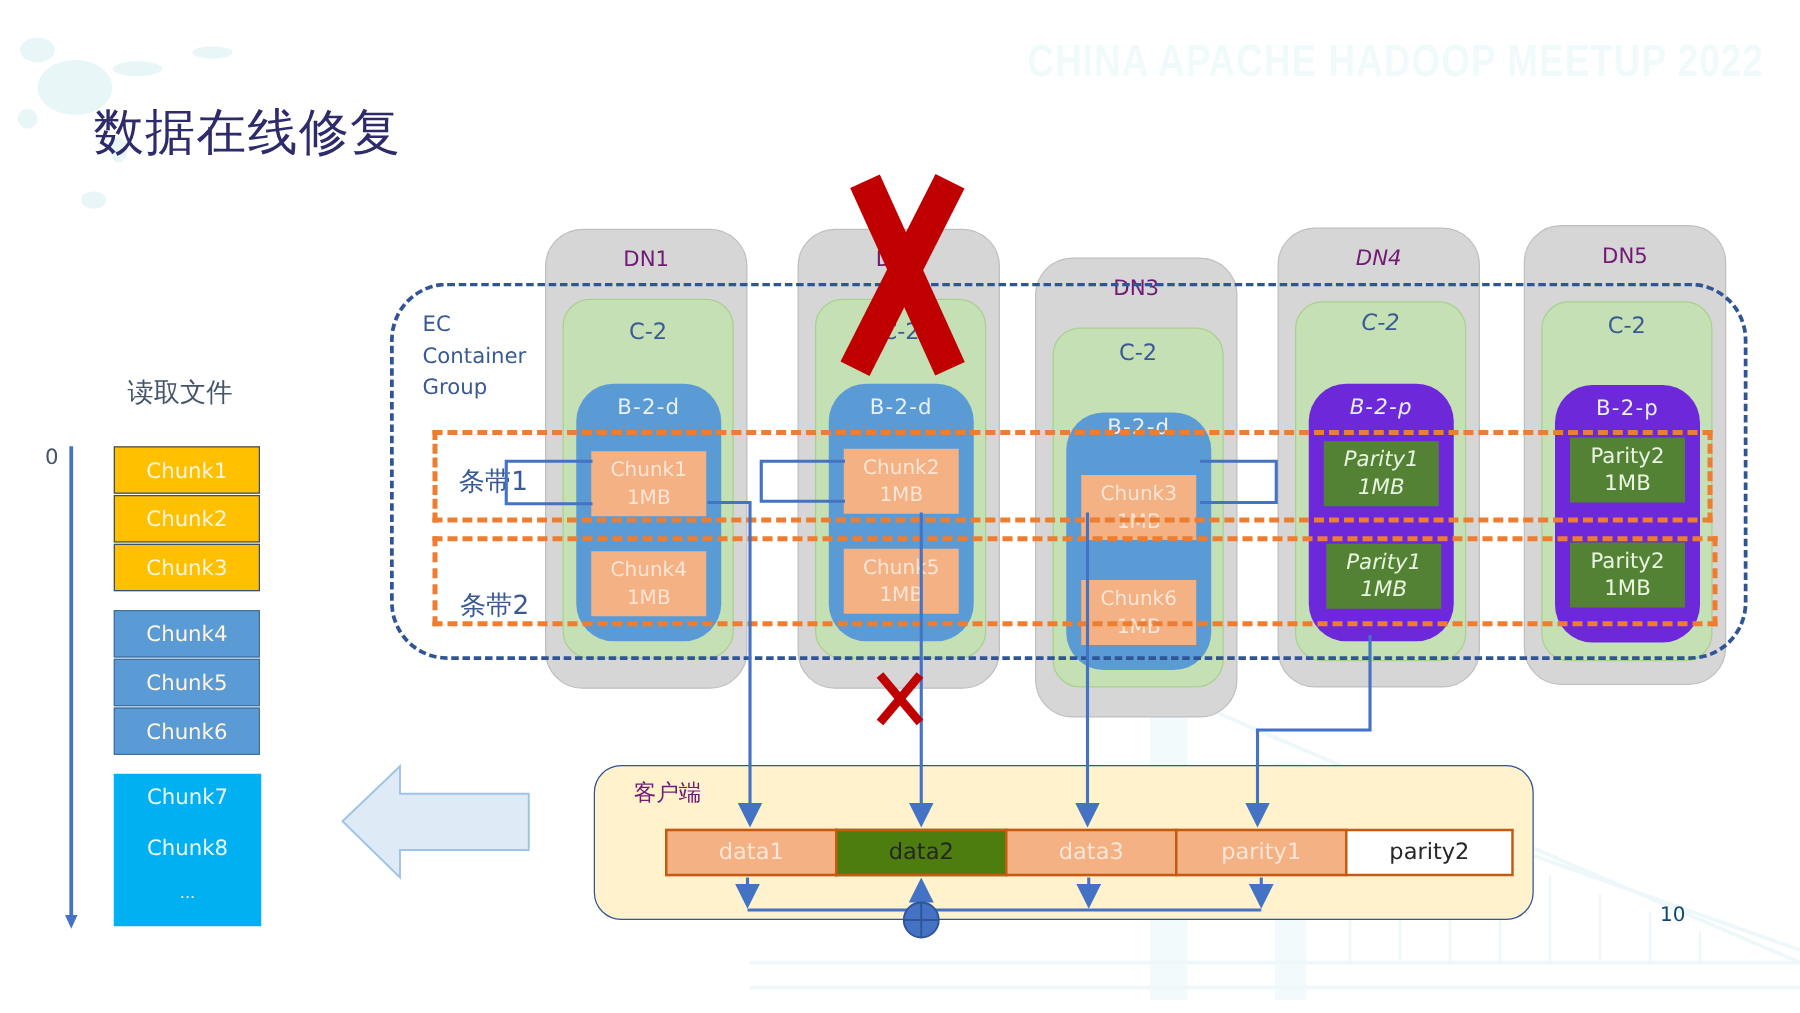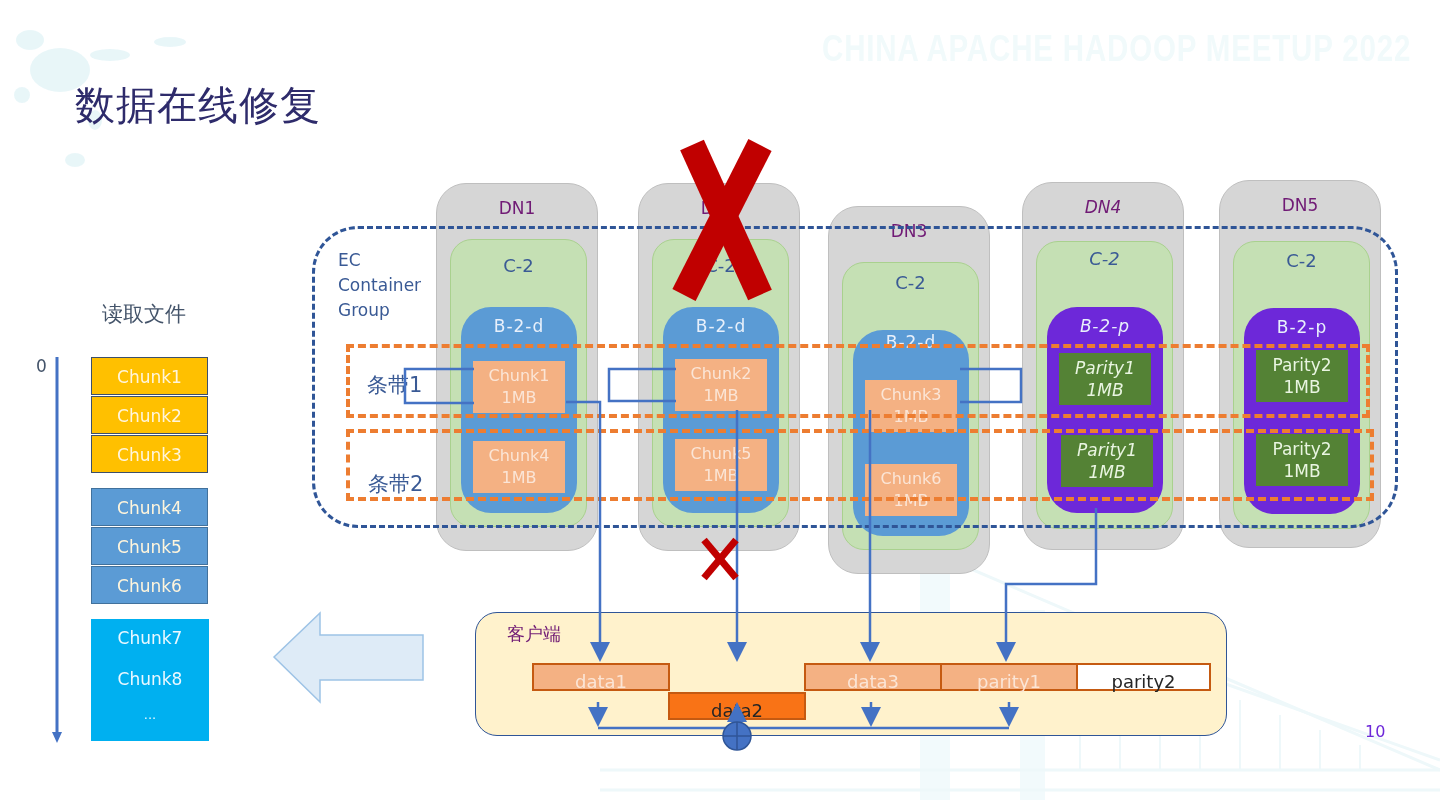--- a/index.html
+++ b/index.html
@@ -26,25 +26,25 @@
   .blk-label { position:absolute; width:100%; text-align:center; top:9px; font-size:17px; color:#e8f0fb; letter-spacing:1px; }
   .cell { position:absolute; left:12px; width:92px; height:52px; text-align:center; font-size:16px; line-height:22px; padding-top:4px; box-sizing:border-box; }
   .cell-o { background:#f4b183; color:#fbe5d6; }
   .cell-g { background:#548235; color:#e9f5e1; font-size:17px; }
   .ec-group { left:312px; top:226px; width:1086px; height:302px; border:3px dashed #2f5597; border-radius:46px; box-sizing:border-box; }
   .ec-label { left:338px; top:248px; font-size:17px; color:#3a5a95; line-height:25px; }
   .stripe { border:4px dashed #ed7d31; box-sizing:border-box; }
   .stripe-label { font-size:21px; color:#3a5a95; }
   .client { left:475px; top:612px; width:752px; height:124px; background:#fff2cc; border:1.5px solid #2f5597; border-radius:22px; box-sizing:border-box; }
   .client-label { left:507px; top:622px; font-size:18px; color:#701a75; }
-  .cbuf { position:absolute; top:663px; height:28px; border:2px solid #c55a11; box-sizing:border-box; text-align:center; line-height:34px; font-size:18px; }
+  .cbuf { position:absolute; top:663px; height:38px; border:2px solid #c55a11; box-sizing:border-box; text-align:center; line-height:34px; font-size:18px; }
   .cb-o { background:#f4b183; color:#fbe5d6; }
-  .cb-g { background:#f97316; color:#262626;margin-top:29px; }
+  .cb-g { background:#4d7c0f; color:#262626; }
   .cb-w { background:#ffffff; color:#262626; }
-  .pagenum { left:1365px; top:722px; font-size:16px; color:#6d28d9; }
+  .pagenum { left:1328px; top:722px; font-size:16px; color:#0c4a6e; }
   svg.overlay { position:absolute; left:0; top:0; width:1440px; height:810px; pointer-events:none; }
 </style>
 </head>
 <body>
 
 <svg class="abs splash" viewBox="0 0 300 200">
   <g fill="#e3f4f7" opacity="0.8">
     <ellipse cx="60" cy="70" rx="30" ry="22"></ellipse>
     <ellipse cx="30" cy="40" rx="14" ry="10"></ellipse>
     <ellipse cx="110" cy="55" rx="20" ry="6"></ellipse>

